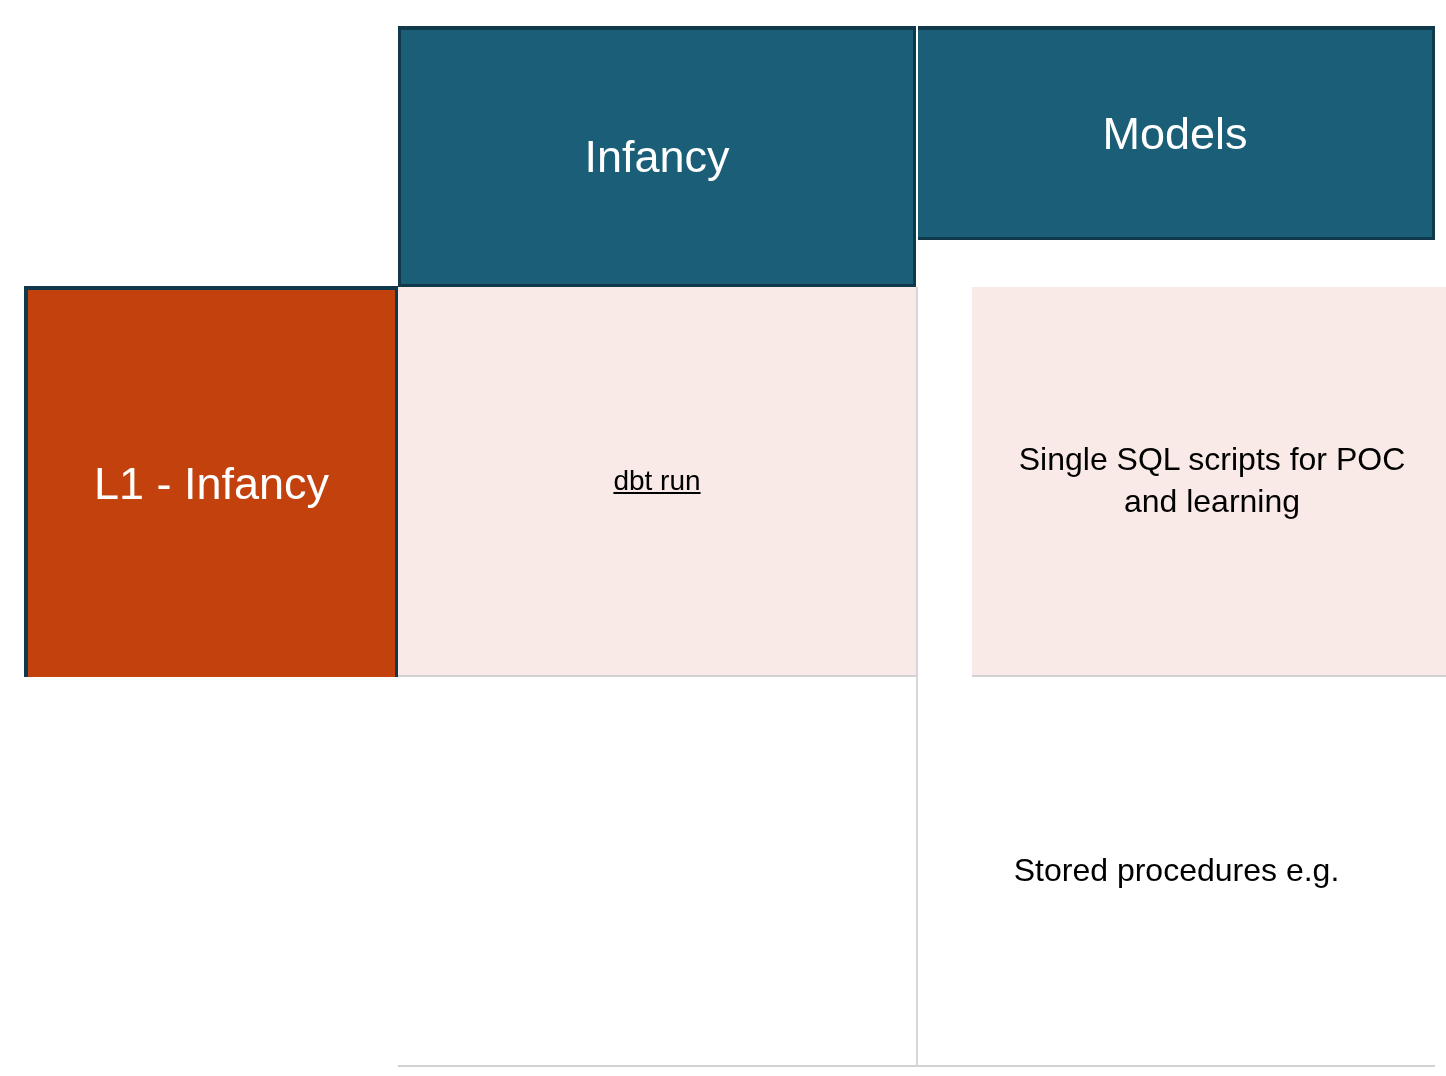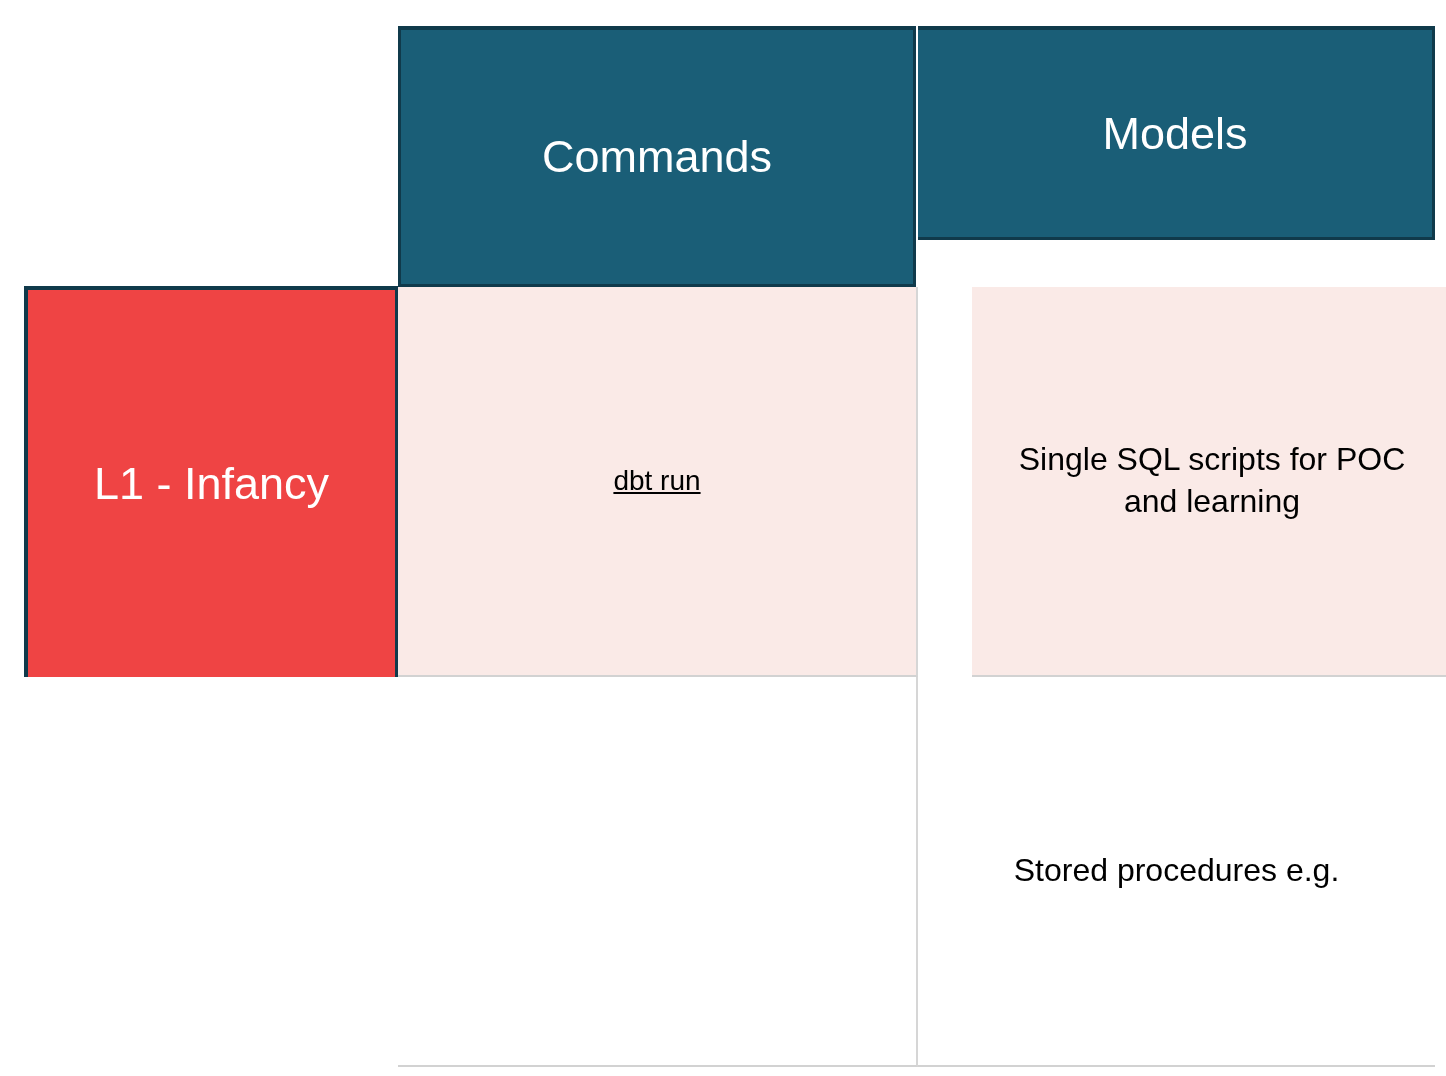--- a/index.html
+++ b/index.html
@@ -56,21 +56,21 @@
     left: 918px;
     top: 26px;
     width: 517px;
     height: 214px;
     border-right: 3px solid #103A4B;
     text-align: center;
   }
 
   
   .row-head {
-    background: #ef4444;
+    background: #c2410c;
     color: #ffffff;
     font-size: 45px;
     font-weight: 400;
     line-height: 1.15;
     border-left: 4px solid #103A4B;
     border-right: 3px solid #103A4B;
     border-top: 4px solid #103A4B;
   }
   #row-head-l1 {
     left: 24px;
@@ -116,21 +116,21 @@
   }
 
   .cell-text { display: block; }
 </style>
 </head>
 <body>
 
 <div id="maturity-matrix">
 
   <div class="cell col-head" id="col-head-commands">
-    <span class="cell-text">Commands</span>
+    <span class="cell-text">Infancy</span>
   </div>
 
   <div class="cell col-head" id="col-head-models">
     <span class="cell-text">Models</span>
   </div>
 
   <div class="cell row-head" id="row-head-l1">
     <span class="cell-text">L1 - Infancy</span>
   </div>
 

